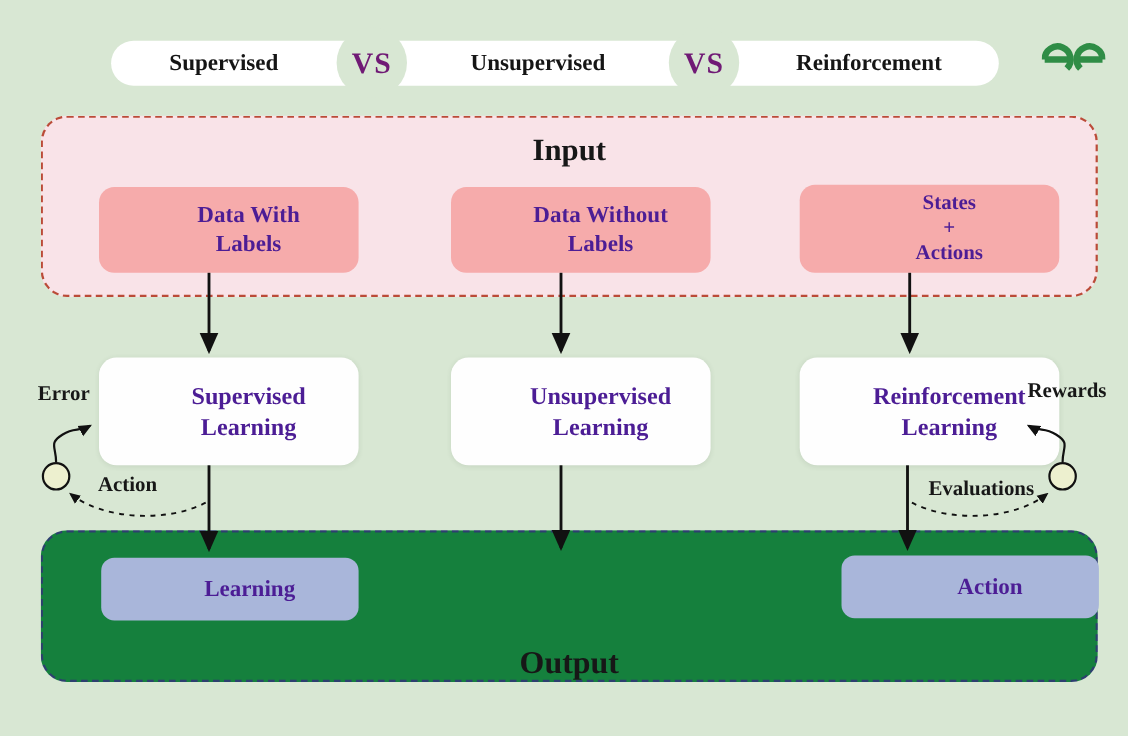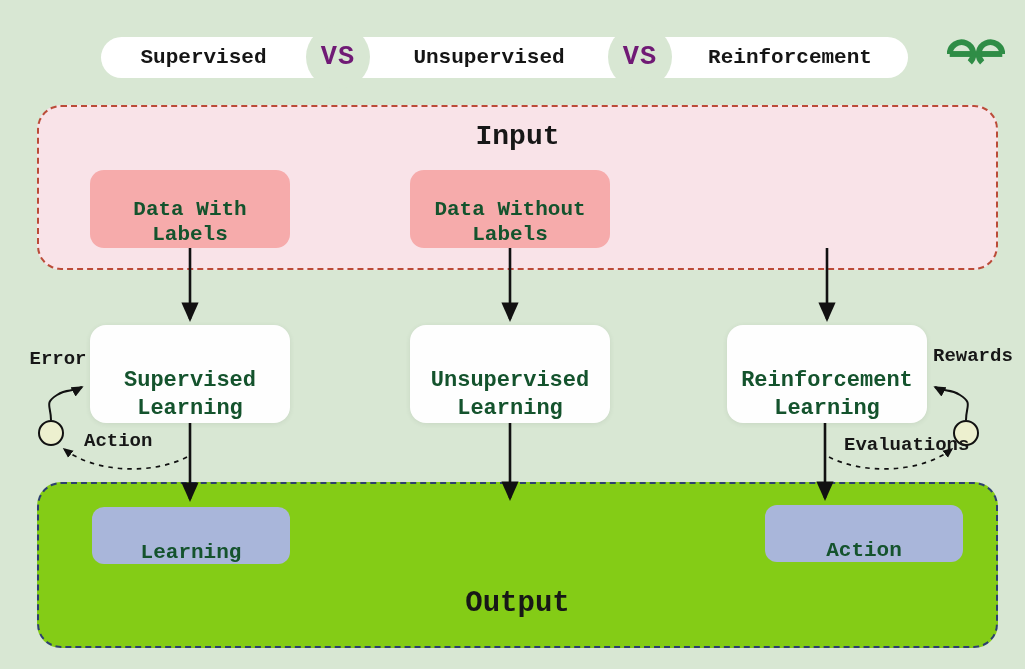--- a/index.html
+++ b/index.html
@@ -1,43 +1,43 @@
 <!DOCTYPE html>
 <html><head>
 <meta charset="utf-8">
 <style>
   html,body{margin:0;padding:0;background:#d8e7d3;}
   .canvas{
     position:relative;width:1025px;height:669px;overflow:hidden;
     background:#d8e7d3;
-    font-family:Liberation Mono, monospace;
+    font-family:Liberation Serif, serif;
     color:#1c1c1c;
   }
   
   .pill{position:absolute;left:101px;top:37px;width:807px;height:41px;background:#ffffff;border-radius:21px;}
   .vs-circle{position:absolute;top:25px;width:64px;height:64px;border-radius:50%;background:#d8e7d3;}
   .vsc1{left:306px;}
   .vsc2{left:608px;}
   .hlabel{position:absolute;top:37px;height:41px;line-height:41px;text-align:center;font-weight:700;font-size:21px;color:#151515;}
   .hl1{left:101px;width:205px;}
   .hl2{left:370px;width:238px;}
   .hl3{left:672px;width:236px;}
   .hvs{position:absolute;top:34px;height:46px;line-height:46px;width:64px;text-align:center;font-weight:800;font-size:27px;color:#701a75;letter-spacing:1px;}
   .hv1{left:306px;}
   .hv2{left:608px;}
   .logo{position:absolute;left:947px;top:33px;width:58px;height:42px;}
   
   .container{position:absolute;left:37px;width:961px;border-radius:24px;box-sizing:border-box;}
   .input-container{top:105px;height:165px;background:#f9e3e8;border:2px dashed #bb4b38;}
-  .output-container{top:482px;height:166px;background:#84cc16;border:2.5px dashed #2d3f6f;}
+  .output-container{top:482px;height:138px;background:#15803d;border:2.5px dashed #2d3f6f;}
   .sec-title{position:absolute;left:0;right:0;text-align:center;font-weight:700;color:#171717;}
   .input-title{top:14px;font-size:28px;}
   .output-title{top:103px;font-size:29px;}
   
-  .node{position:absolute;display:flex;flex-direction:column;align-items:center;justify-content:flex-end;text-align:center;font-weight:700;color:#14532d;}
+  .node{position:absolute;display:flex;flex-direction:column;align-items:center;justify-content:center;text-align:center;font-weight:700;color:#4c1d95;padding-left:36px;}
   .pink{background:#f6abab;border-radius:14px;width:200px;height:78px;font-size:21px;line-height:1.22;}
   .pk1{left:90px;top:170px;}
   .pk2{left:410px;top:170px;}
   .pk3{left:727px;top:168px;height:80px;font-size:19px;line-height:1.18;}
   .white{background:#fefefe;border-radius:16px;width:200px;height:98px;font-size:22px;line-height:1.28;box-shadow:0 1px 5px rgba(60,80,60,0.10);}
   .wh1{left:90px;top:325px;}
   .wh2{left:410px;top:325px;}
   .wh3{left:727px;top:325px;}
   .blue{background:#a9b6da;border-radius:12px;width:198px;height:57px;font-size:21px;}
   .bl1{left:92px;top:507px;}
@@ -83,20 +83,25 @@
     <div class="sec-title input-title">Input</div>
   </div>
 
   <div class="node pink pk1">
     <span>Data With</span>
     <span>Labels</span>
   </div>
   <div class="node pink pk2">
     <span>Data Without</span>
     <span>Labels</span>
+  </div>
+  <div class="node pink pk3">
+    <span>States</span>
+    <span>+</span>
+    <span>Actions</span>
   </div>
 
   <div class="node white wh1">
     <span>Supervised</span>
     <span>Learning</span>
   </div>
   <div class="node white wh2">
     <span>Unsupervised</span>
     <span>Learning</span>
   </div>

